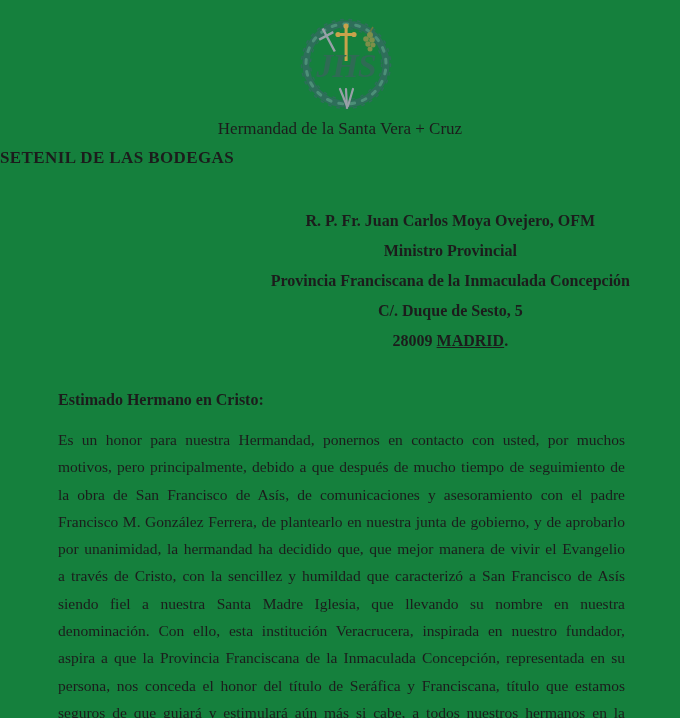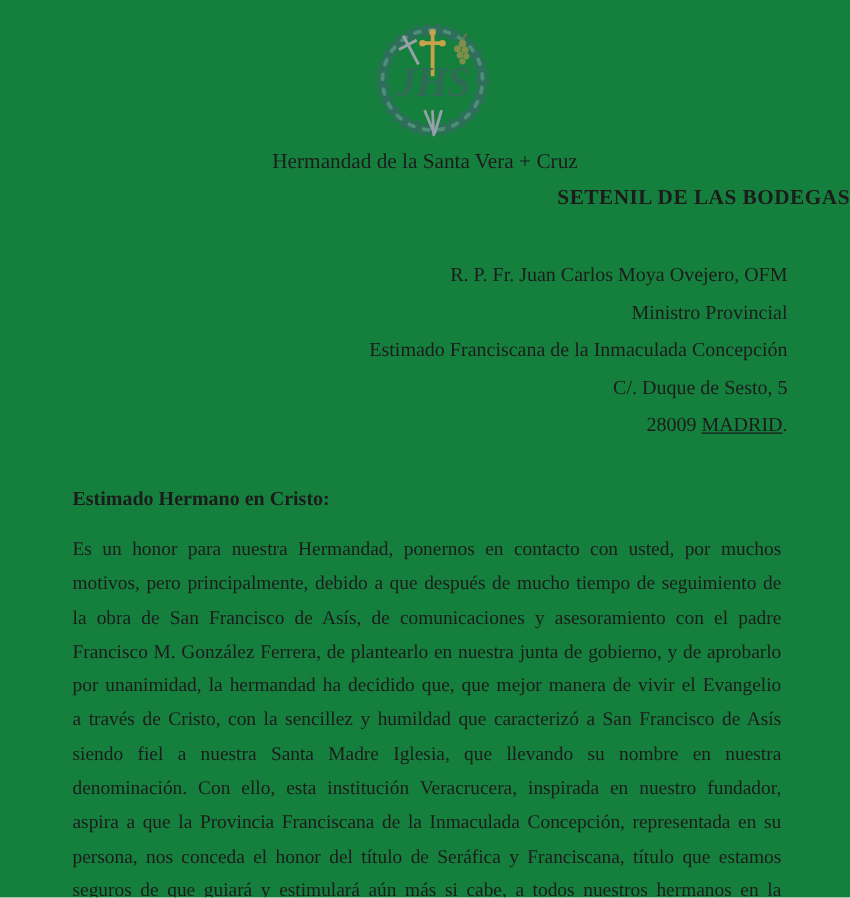--- a/index.html
+++ b/index.html
@@ -26,32 +26,32 @@
     top: 119px;
     text-align: center;
     font-weight: normal;
     font-size: 17px;
     line-height: 20px;
   }
   .org-location {
     position: absolute;
     left: 0; right: 0;
     top: 148px;
-    text-align: right;
+    text-align: left;
     font-weight: bold;
     font-size: 17px;
     line-height: 20px;
     letter-spacing: 0.4px;
   }
   .recipient {
     position: absolute;
     right: 50px;
     top: 206px;
-    text-align: right;
-    font-weight: normal;
+    text-align: center;
+    font-weight: bold;
     font-size: 16px;
     line-height: 30px;
     white-space: nowrap;
   }
   .underlined { text-decoration: underline; }
   .salutation {
     position: absolute;
     left: 58px;
     top: 391px;
     font-weight: bold;
@@ -117,21 +117,21 @@
       <text x="50" y="64" text-anchor="middle" font-family="Liberation Serif, serif" font-size="34" font-weight="bold" font-style="italic" letter-spacing="-1" fill="#2f6b54">JHS</text>
     </svg>
   </div>
 
   <div class="org-name">Hermandad de la Santa Vera + Cruz</div>
   <div class="org-location">SETENIL DE LAS BODEGAS</div>
 
   <div class="recipient">
     <div>R. P. Fr. Juan Carlos Moya Ovejero, OFM</div>
     <div>Ministro Provincial</div>
-    <div>Estimado Franciscana de la Inmaculada Concepción</div>
+    <div>Provincia Franciscana de la Inmaculada Concepción</div>
     <div>C/. Duque de Sesto, 5</div>
     <div><span>28009 </span><span class="underlined">MADRID</span><span>.</span></div>
   </div>
 
   <div class="salutation">Estimado Hermano en Cristo:</div>
 
   <div class="letter-body">
     <div class="body-line">Es un honor para nuestra Hermandad, ponernos en contacto con usted, por muchos</div>
     <div class="body-line">motivos, pero principalmente, debido a que después de mucho tiempo de seguimiento de</div>
     <div class="body-line">la obra de San Francisco de Asís, de comunicaciones y asesoramiento con el padre</div>

